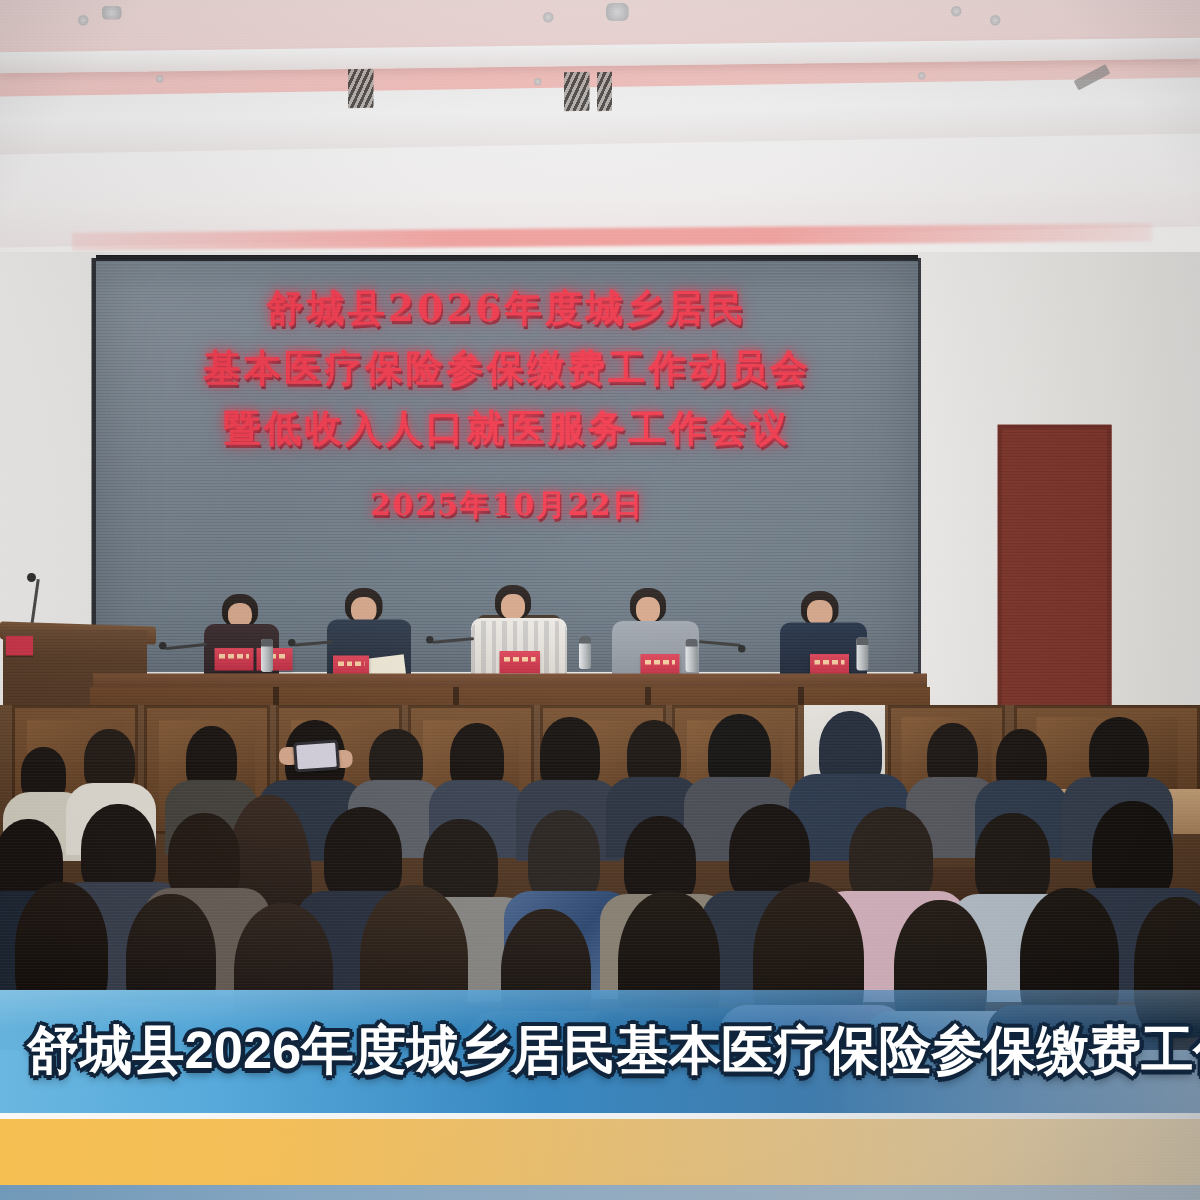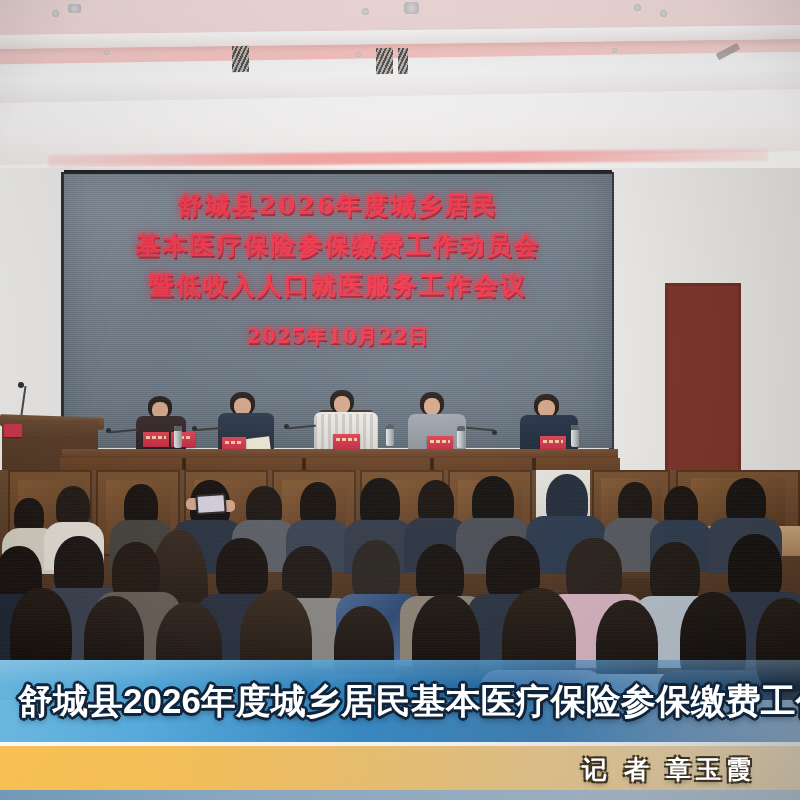--- a/index.html
+++ b/index.html
@@ -419,16 +419,15 @@
   <div class="grade"></div>
   <div class="grain"></div>
 
   <div class="lt">
     <div class="lt-blue"></div>
     <div class="lt-blue-hi"></div>
     <div class="lt-sep"></div>
     <div class="lt-yellow"></div>
     <div class="lt-bottom"></div>
     <div class="lt-title">舒城县2026年度城乡居民基本医疗保险参保缴费工作动员会召开</div>
-    <div class="lt-reporter">记 者  章玉霞</div>
   </div>
 
 </div>
 
 </body></html>

